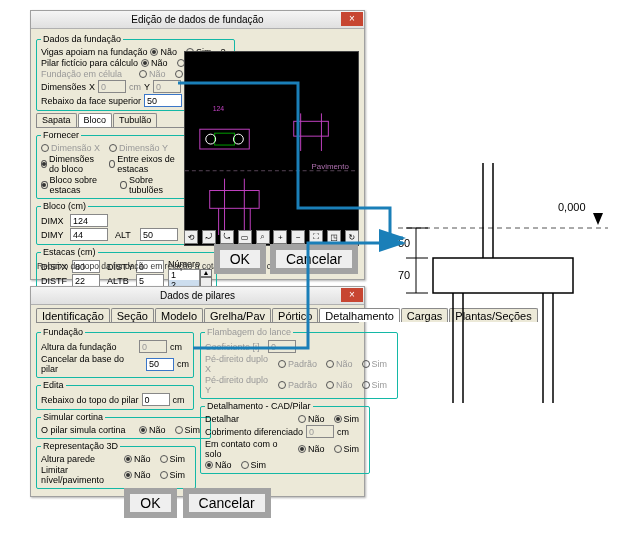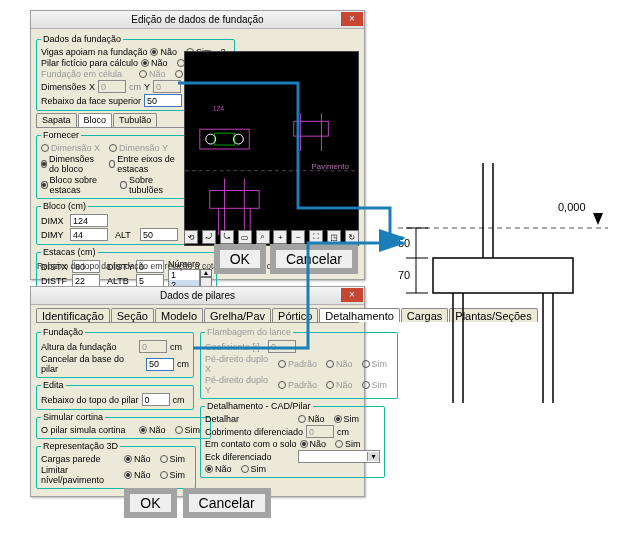--- a/index.html
+++ b/index.html
@@ -351,21 +351,21 @@
                 </span>
               <span class="radio">
                   <span class="dot"></span>
                   <span>Sim</span>
                 </span>
             </div>
           </fieldset>
           <fieldset>
             <legend>Representação 3D</legend>
             <div class="row">
-                <span class="lbl" style="min-width:80px">Cargas parede</span>
+                <span class="lbl" style="min-width:80px">Altura parede</span>
               <span class="radio sel">
                   <span class="dot"></span>
                   <span>Não</span>
                 </span>
               <span class="radio">
                   <span class="dot"></span>
                   <span>Sim</span>
                 </span>
             </div>
             <div class="row">
@@ -440,27 +440,20 @@
               </div>
             <div class="row">
                 <span class="lbl" style="min-width:90px">Em contato com o solo</span>
               <span class="radio sel">
                   <span class="dot"></span>
                   <span>Não</span>
                 </span>
               <span class="radio">
                   <span class="dot"></span>
                   <span>Sim</span>
-                </span>
-            </div>
-            <div class="row">
-                <span class="lbl" style="min-width:90px">Eck diferenciado</span>
-              <span class="combo">
-                  <span class="ctxt"></span>
-                  <span class="carrow">▾</span>
                 </span>
             </div>
             <div class="row">
               <span class="radio sel">
                   <span class="dot"></span>
                   <span>Não</span>
                 </span>
               <span class="radio">
                   <span class="dot"></span>
                   <span>Sim</span>

